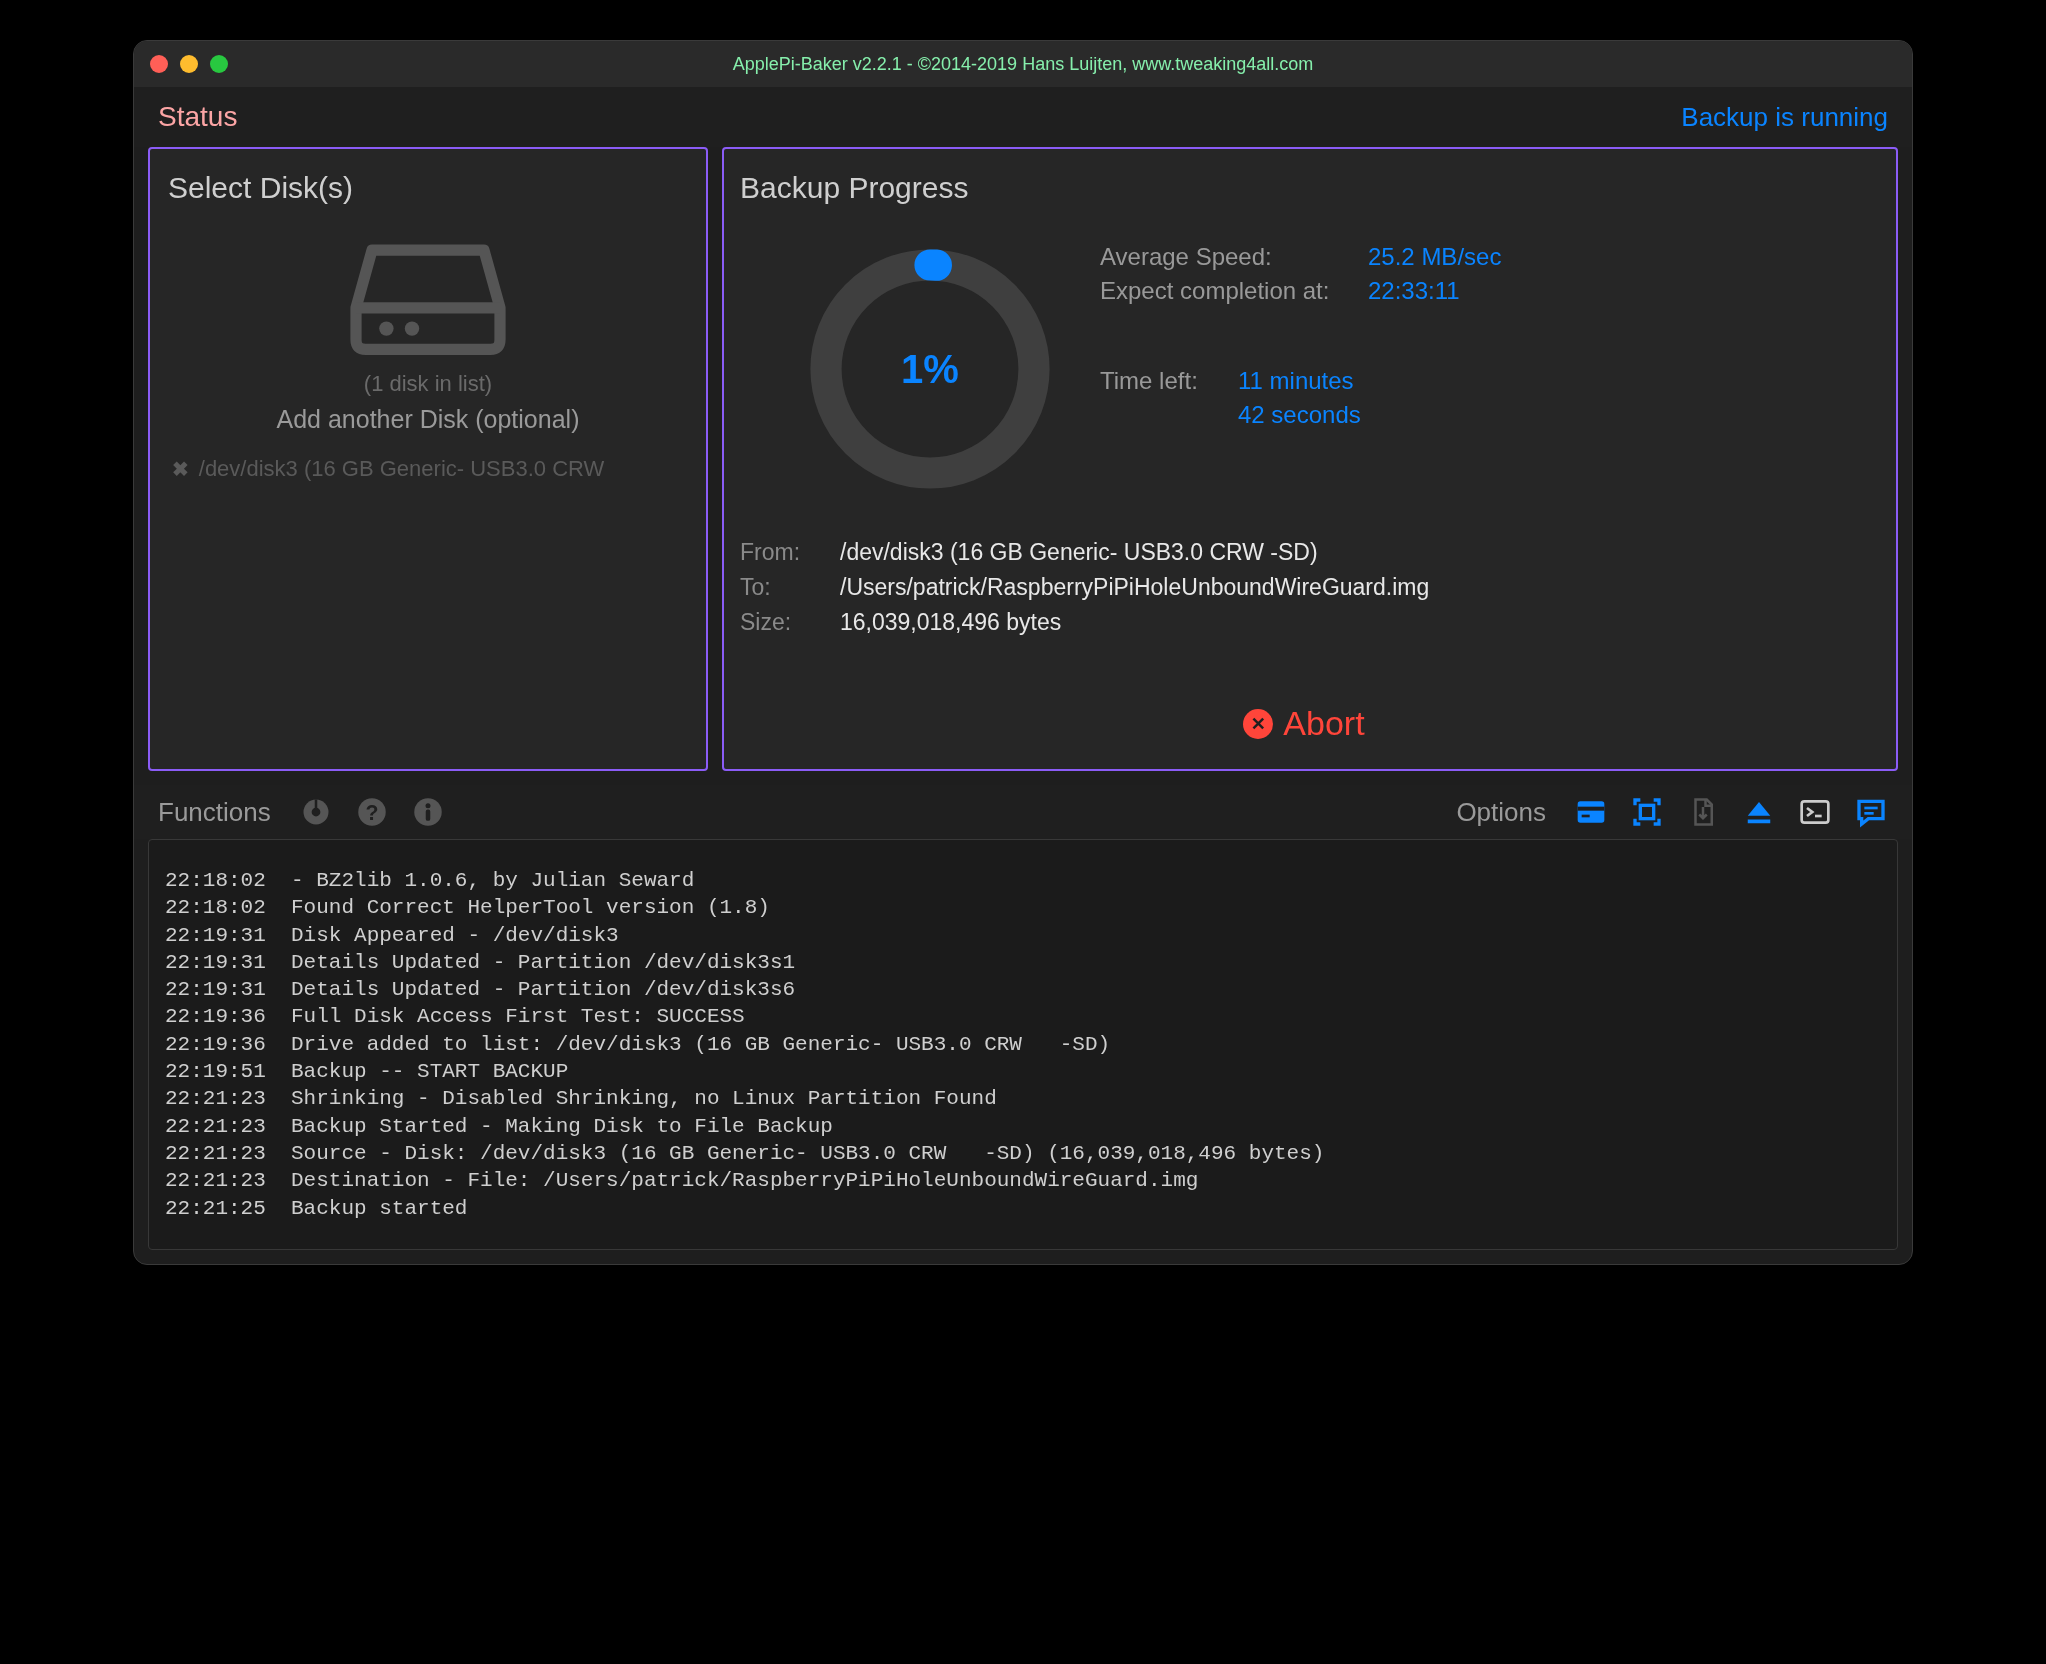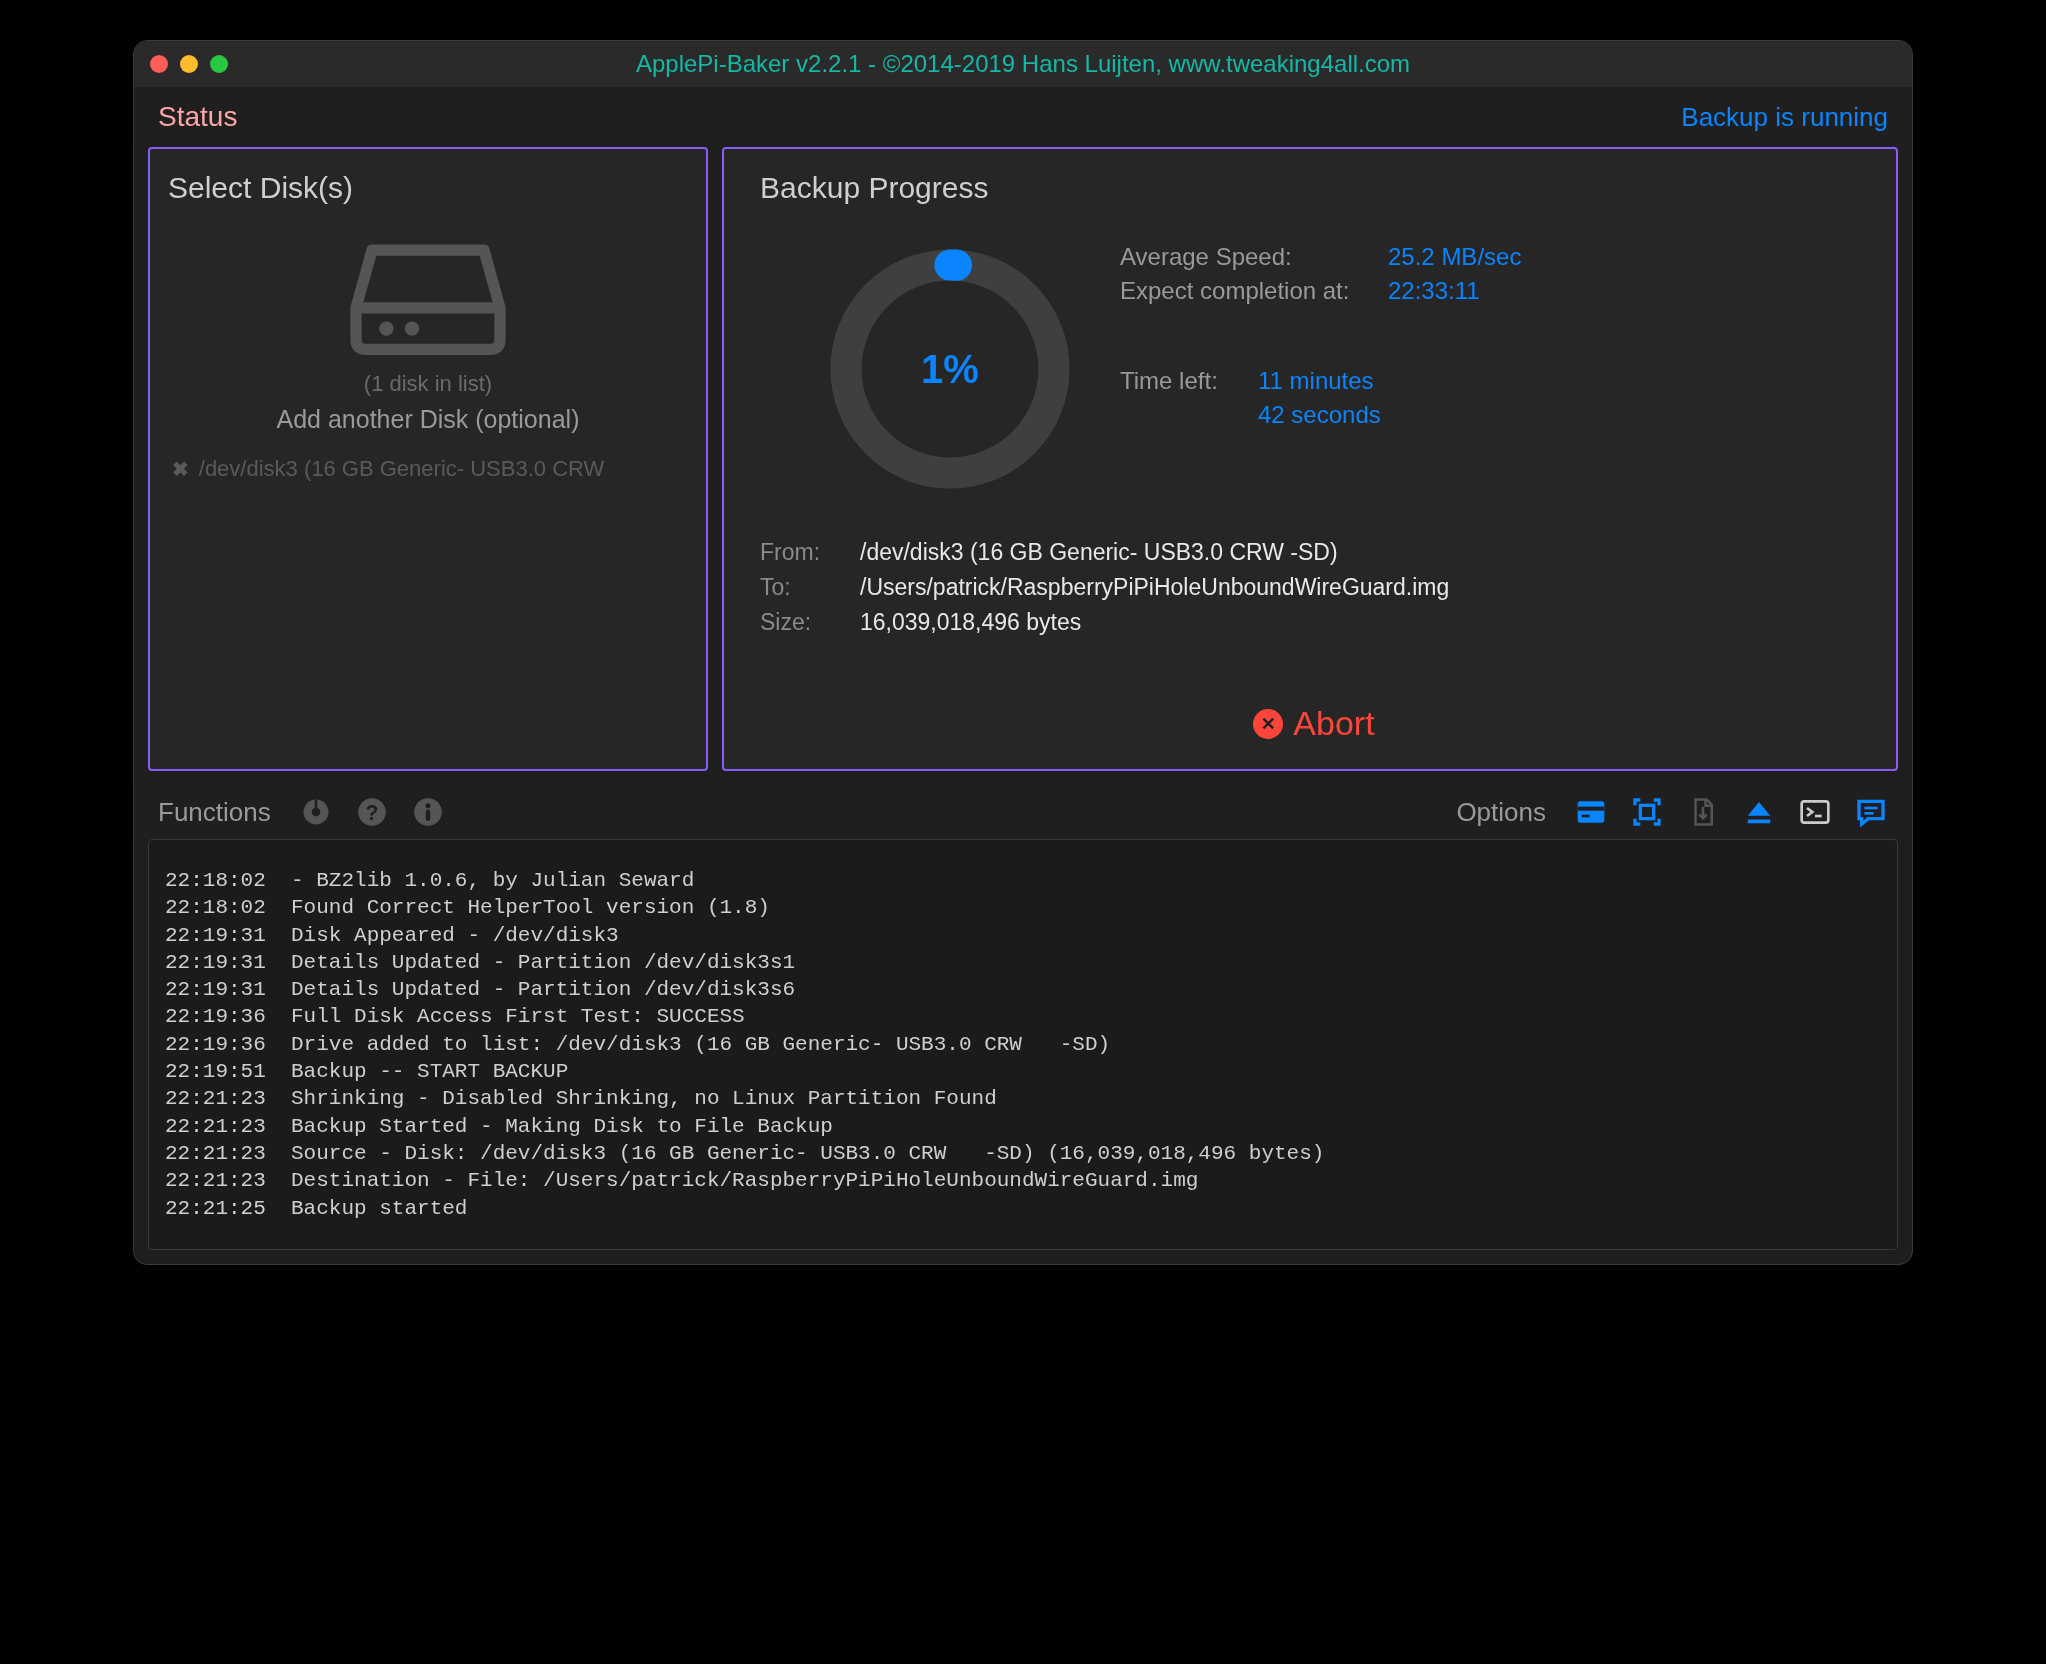--- a/index.html
+++ b/index.html
@@ -30,22 +30,22 @@
     position: relative;
   }
   .traffic { display: flex; gap: 12px; }
   .tl { width: 18px; height: 18px; border-radius: 50%; }
   .tl.red { background: #ff5f57; }
   .tl.yel { background: #febc2e; }
   .tl.grn { background: #28c840; }
   .title {
     position: absolute; left: 0; right: 0;
     text-align: center;
-    color: #14b8a6;
-    font-size: 24px;
+    color: #86efac;
+    font-size: 18px;
   }
   .statusbar {
     display: flex;
     justify-content: space-between;
     align-items: center;
     padding: 14px 24px;
     background: #1f1f1f;
   }
   .statusbar .lab { color: #fca5a5; font-size: 28px; }
   .statusbar .val { color: #0a84ff; font-size: 26px; }
@@ -58,21 +58,21 @@
     background: #262626;
     border: 2px solid #8b5cf6;
     border-radius: 4px;
   }
   .left {
     width: 560px;
     padding: 22px 18px;
   }
   .right {
     flex: 1;
-    padding: 22px 28px 26px 36px;
+    padding: 22px 28px 26px 16px;
     display: flex;
     flex-direction: column;
     justify-content: space-between;
   }
   .panel-title { color: #cfcfcf; font-size: 30px; margin-bottom: 26px; }
   .disk-block { text-align: center; color: #666; }
   .disk-icon { margin: 26px auto 8px auto; width: 160px; }
   .disk-line1 { color: #6a6a6a; font-size: 22px; margin-top: 4px; text-align: center; }
   .disk-line2 { color: #9a9a9a; font-size: 25px; margin-top: 8px; }
   .disk-item {

